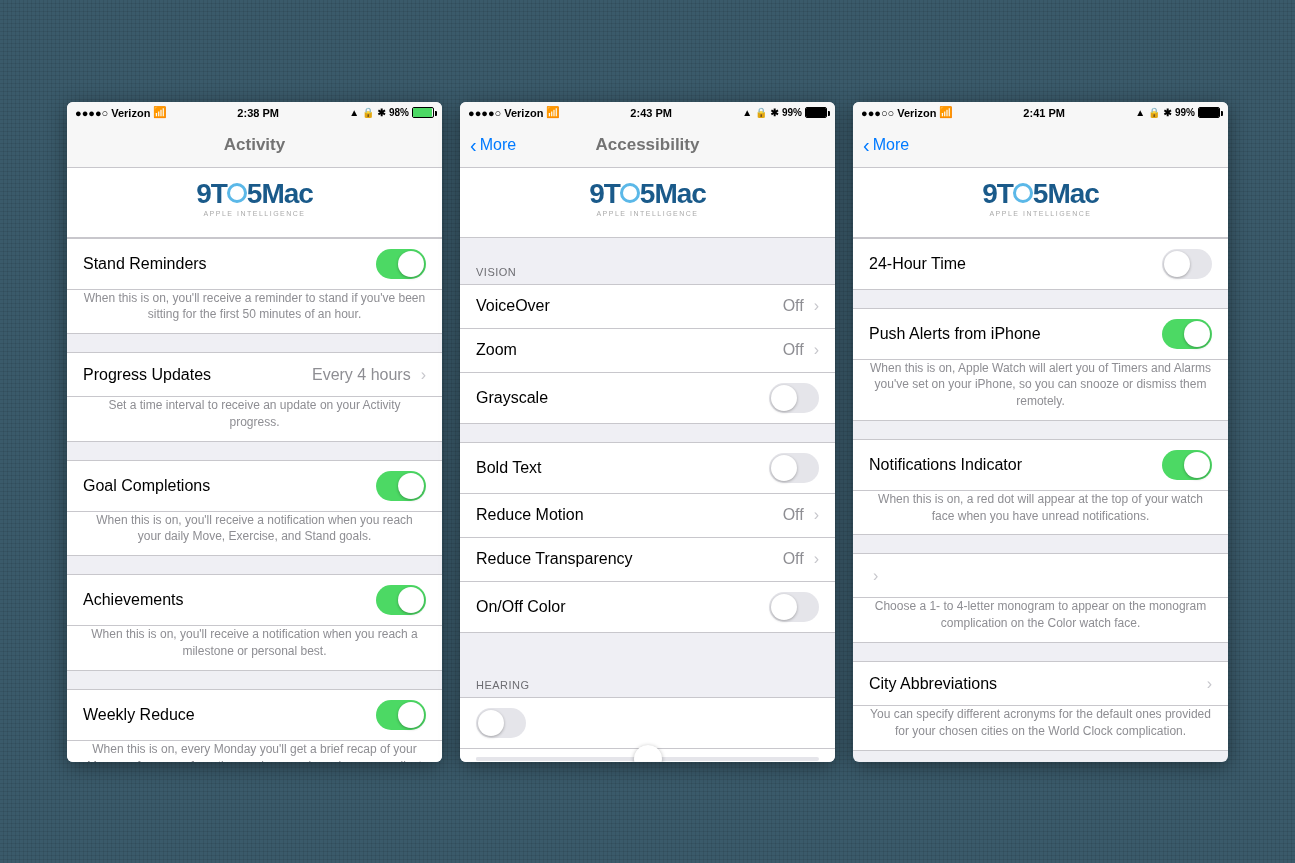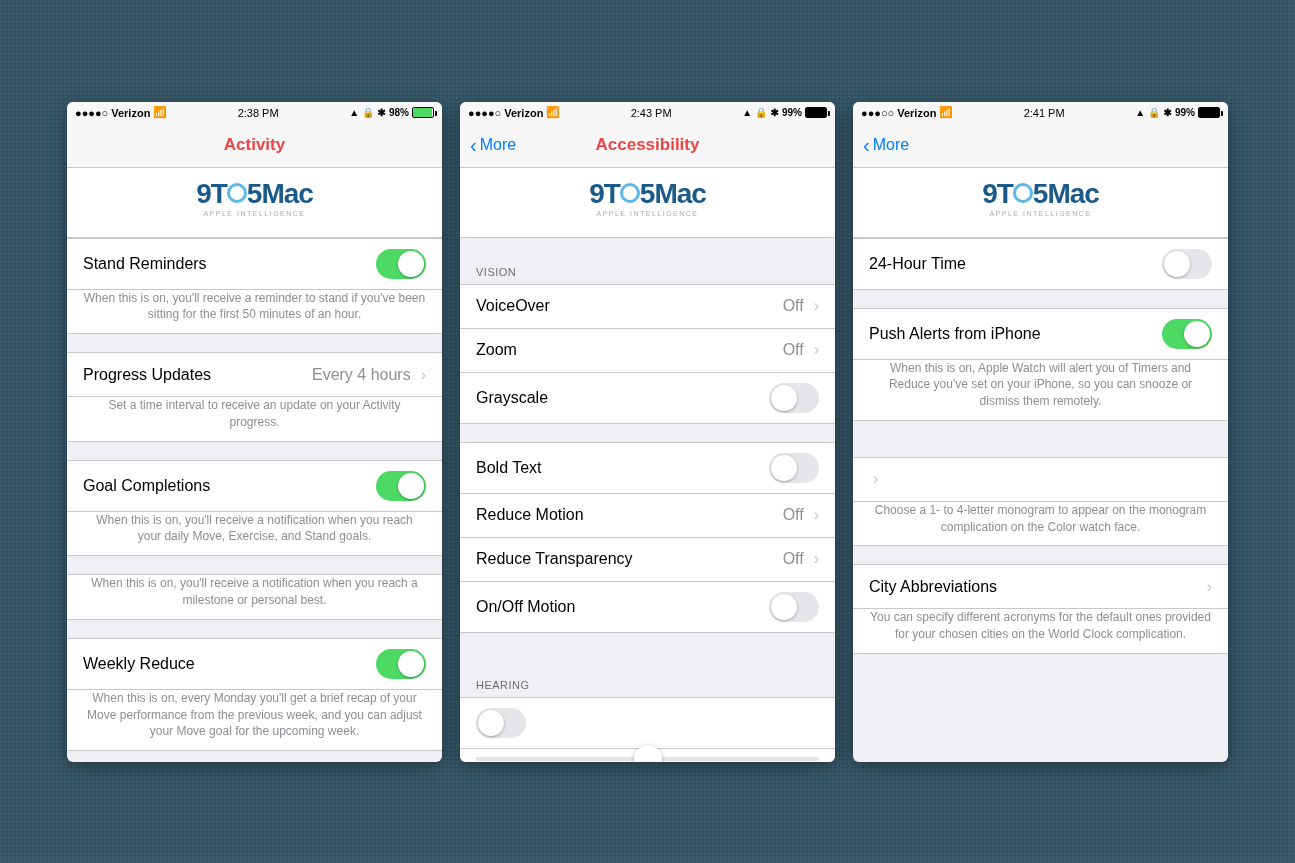--- a/index.html
+++ b/index.html
@@ -35,21 +35,21 @@
       display: flex;
       align-items: center;
       justify-content: space-between;
       padding: 0 8px;
       font-size: 11px;
       font-weight: 600;
       color: #000;
       flex-shrink: 0;
     }
     .status-left { display: flex; align-items: center; gap: 3px; }
-    .status-center { font-weight: 400; font-size: 11px; }
+    .status-center { font-weight: 700; font-size: 11px; }
     .status-right { display: flex; align-items: center; gap: 3px; font-size: 10px; }
     .battery {
       width: 22px; height: 11px; border: 1.5px solid #000; border-radius: 2px;
       position: relative; display: inline-block;
     }
     .battery::after {
       content: '';
       position: absolute; right: -4px; top: 3px;
       width: 2px; height: 5px;
       background: #000; border-radius: 0 1px 1px 0;
@@ -67,21 +67,21 @@
       height: 44px;
       display: flex;
       align-items: center;
       justify-content: center;
       position: relative;
       flex-shrink: 0;
     }
     .nav-title {
       font-size: 17px;
       font-weight: 600;
-      color: #ef4444;
+      color: #737373;
       text-align: center;
     }
     .nav-back {
       position: absolute;
       left: 10px;
       display: flex;
       align-items: center;
       color: #007aff;
       font-size: 16px;
       gap: 3px;
@@ -313,20 +313,26 @@
           <div class="toggle on">
             <div class="toggle-knob"></div>
           </div>
         </div>
         <div class="settings-item-description">When this is on, you'll receive a notification when you reach your daily Move, Exercise, and Stand goals.</div>
       </div>
 
       <div class="settings-group-gap"></div>
 
       <div class="settings-group">
+        <div class="settings-item">
+          <span class="settings-item-label">Achievements</span>
+          <div class="toggle on">
+            <div class="toggle-knob"></div>
+          </div>
+        </div>
         <div class="settings-item-description">When this is on, you'll receive a notification when you reach a milestone or personal best.</div>
       </div>
 
       <div class="settings-group-gap"></div>
 
       <div class="settings-group">
         <div class="settings-item">
           <span class="settings-item-label">Weekly Reduce</span>
           <div class="toggle on">
             <div class="toggle-knob"></div>
@@ -409,21 +415,21 @@
           <span class="settings-item-label">Reduce Motion</span>
           <span class="settings-item-value">Off</span>
           <span class="chevron-right">›</span>
         </div>
         <div class="settings-item">
           <span class="settings-item-label">Reduce Transparency</span>
           <span class="settings-item-value">Off</span>
           <span class="chevron-right">›</span>
         </div>
         <div class="settings-item">
-          <span class="settings-item-label">On/Off Motion</span>
+          <span class="settings-item-label">On/Off Color</span>
           <div class="toggle off">
             <div class="toggle-knob"></div>
           </div>
         </div>
       </div>
 
       <div class="settings-group-gap"></div>
 
       <div class="section-header">HEARING</div>
       <div class="settings-group">
@@ -493,25 +499,34 @@
 
       <div class="settings-group-gap"></div>
 
       <div class="settings-group">
         <div class="settings-item">
           <span class="settings-item-label">Push Alerts from iPhone</span>
           <div class="toggle on">
             <div class="toggle-knob"></div>
           </div>
         </div>
-        <div class="settings-item-description">When this is on, Apple Watch will alert you of Timers and Reduce you've set on your iPhone, so you can snooze or dismiss them remotely.</div>
-      </div>
-
-      <div class="settings-group-gap"></div>
-
+        <div class="settings-item-description">When this is on, Apple Watch will alert you of Timers and Alarms you've set on your iPhone, so you can snooze or dismiss them remotely.</div>
+      </div>
+
+      <div class="settings-group-gap"></div>
+
+      <div class="settings-group">
+        <div class="settings-item">
+          <span class="settings-item-label">Notifications Indicator</span>
+          <div class="toggle on">
+            <div class="toggle-knob"></div>
+          </div>
+        </div>
+        <div class="settings-item-description">When this is on, a red dot will appear at the top of your watch face when you have unread notifications.</div>
+      </div>
 
       <div class="settings-group-gap"></div>
 
       <div class="settings-group">
         <div class="settings-item">
           <span class="chevron-right">›</span>
         </div>
         <div class="settings-item-description">Choose a 1- to 4-letter monogram to appear on the monogram complication on the Color watch face.</div>
       </div>
 

